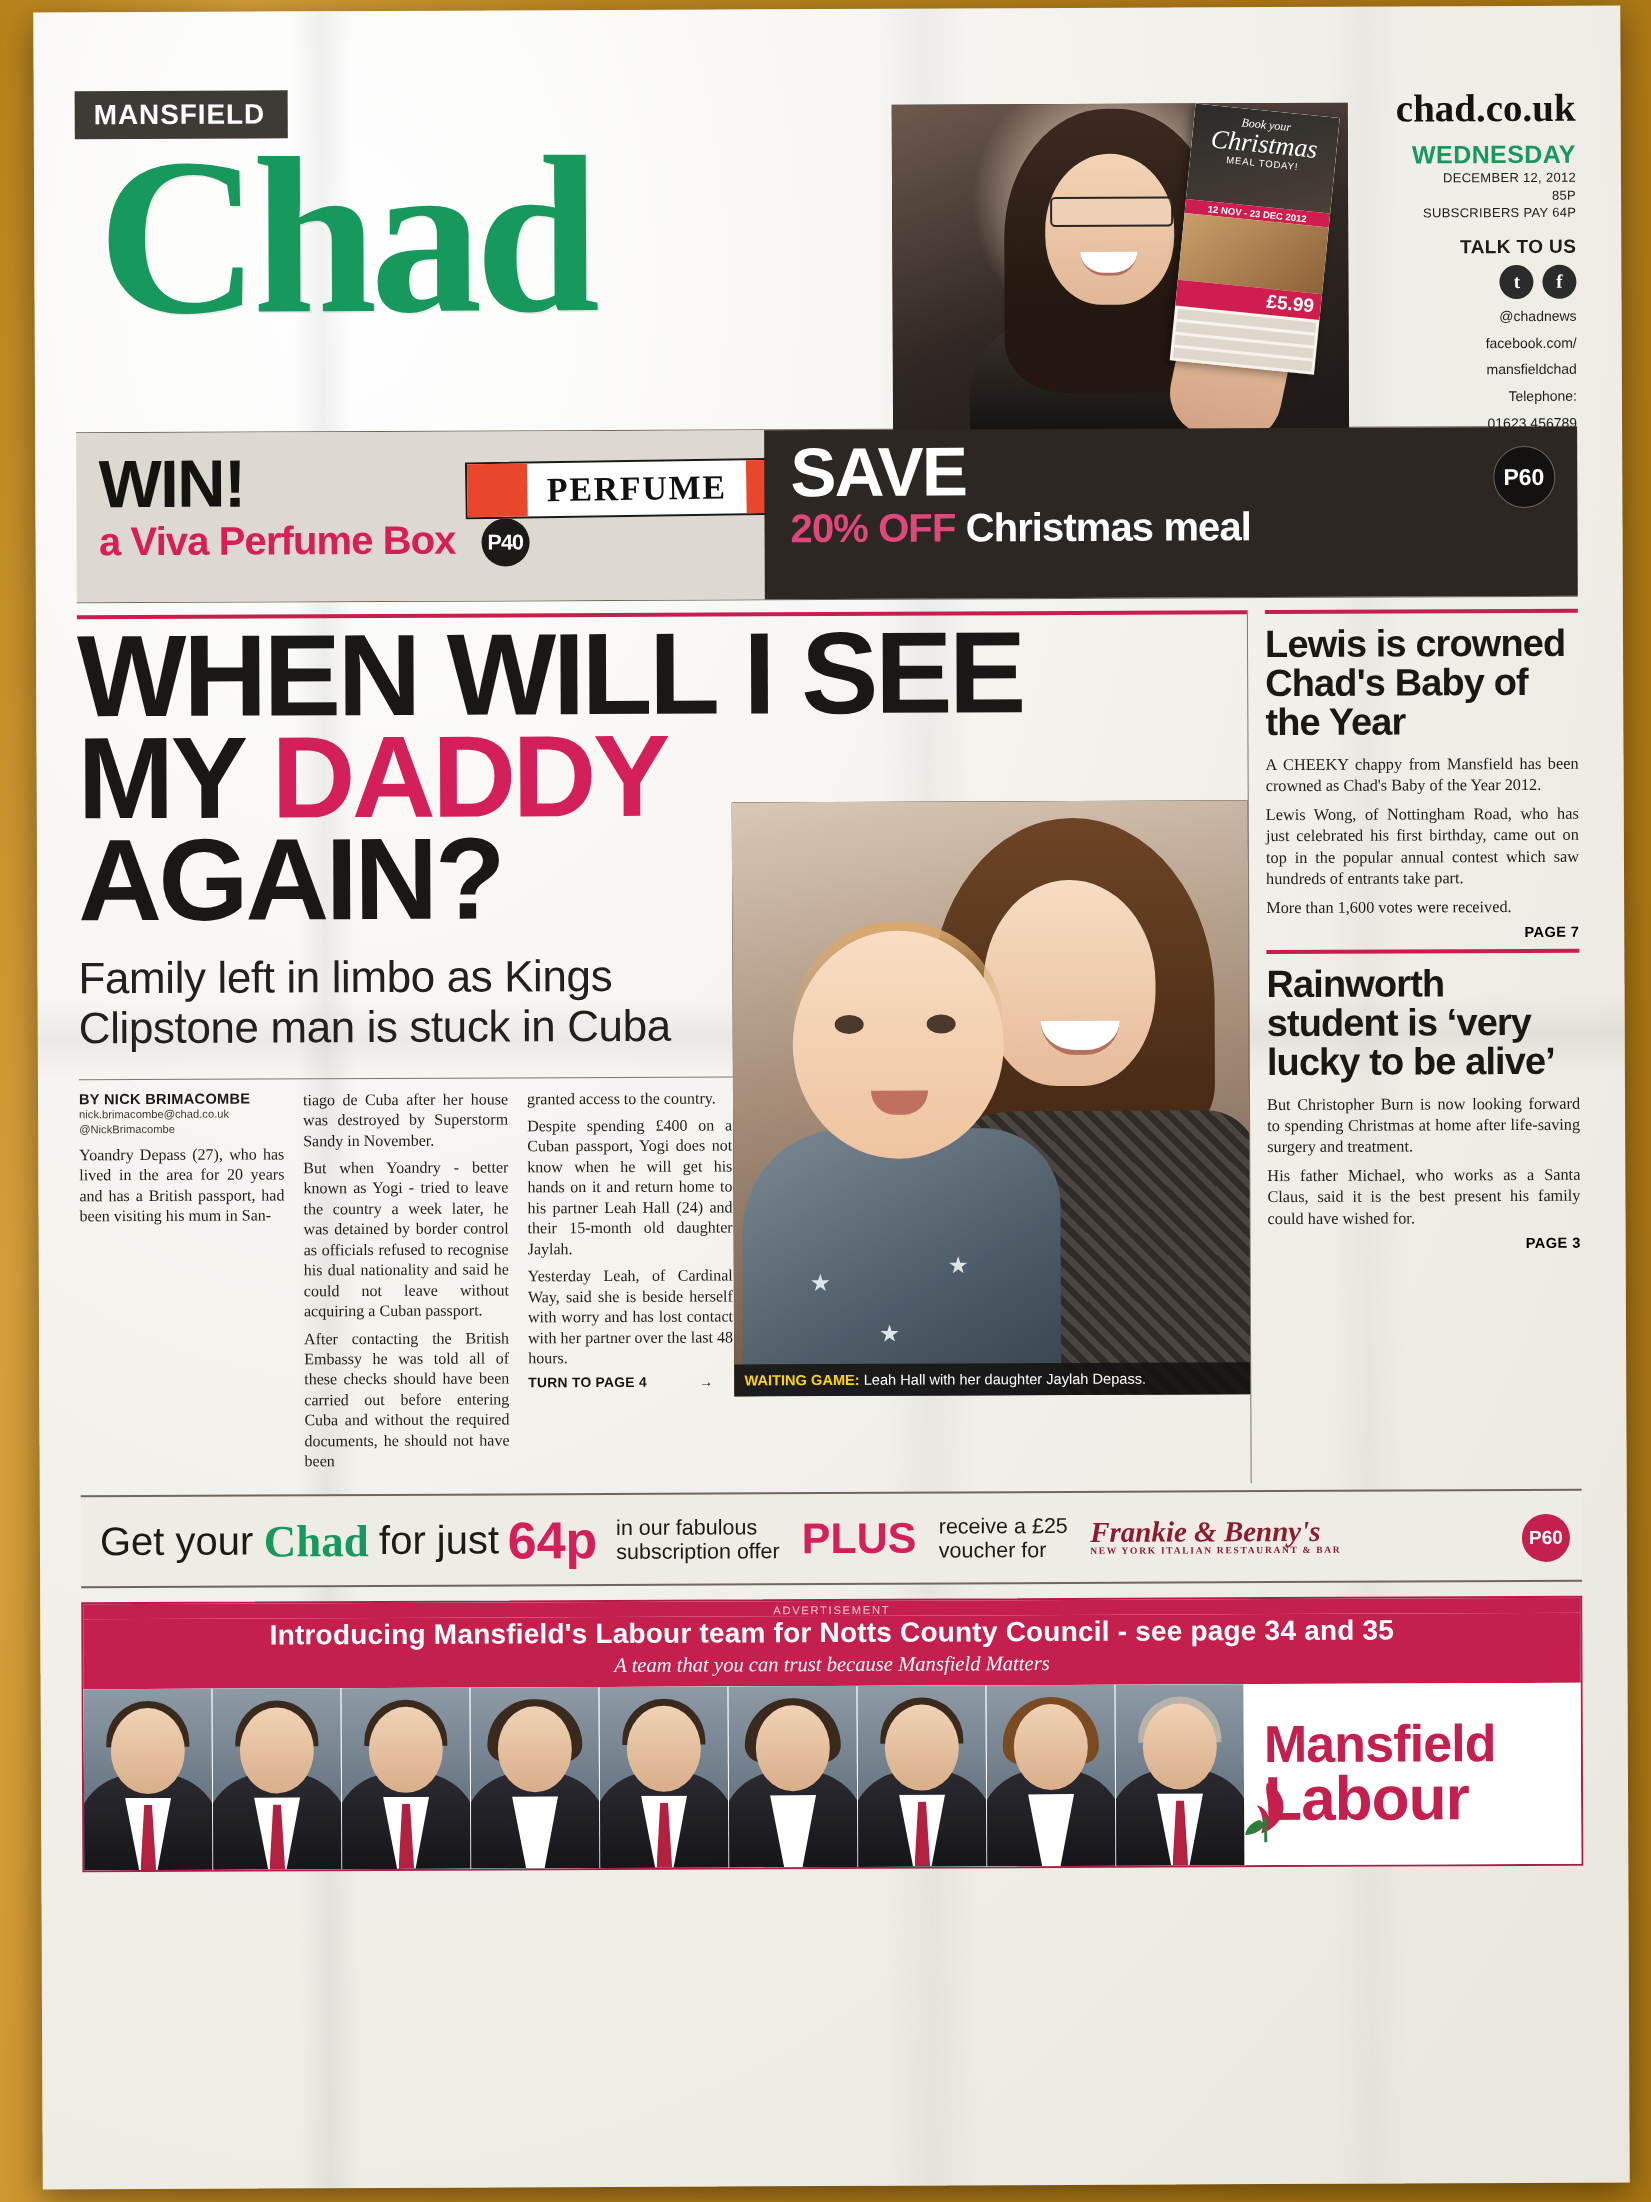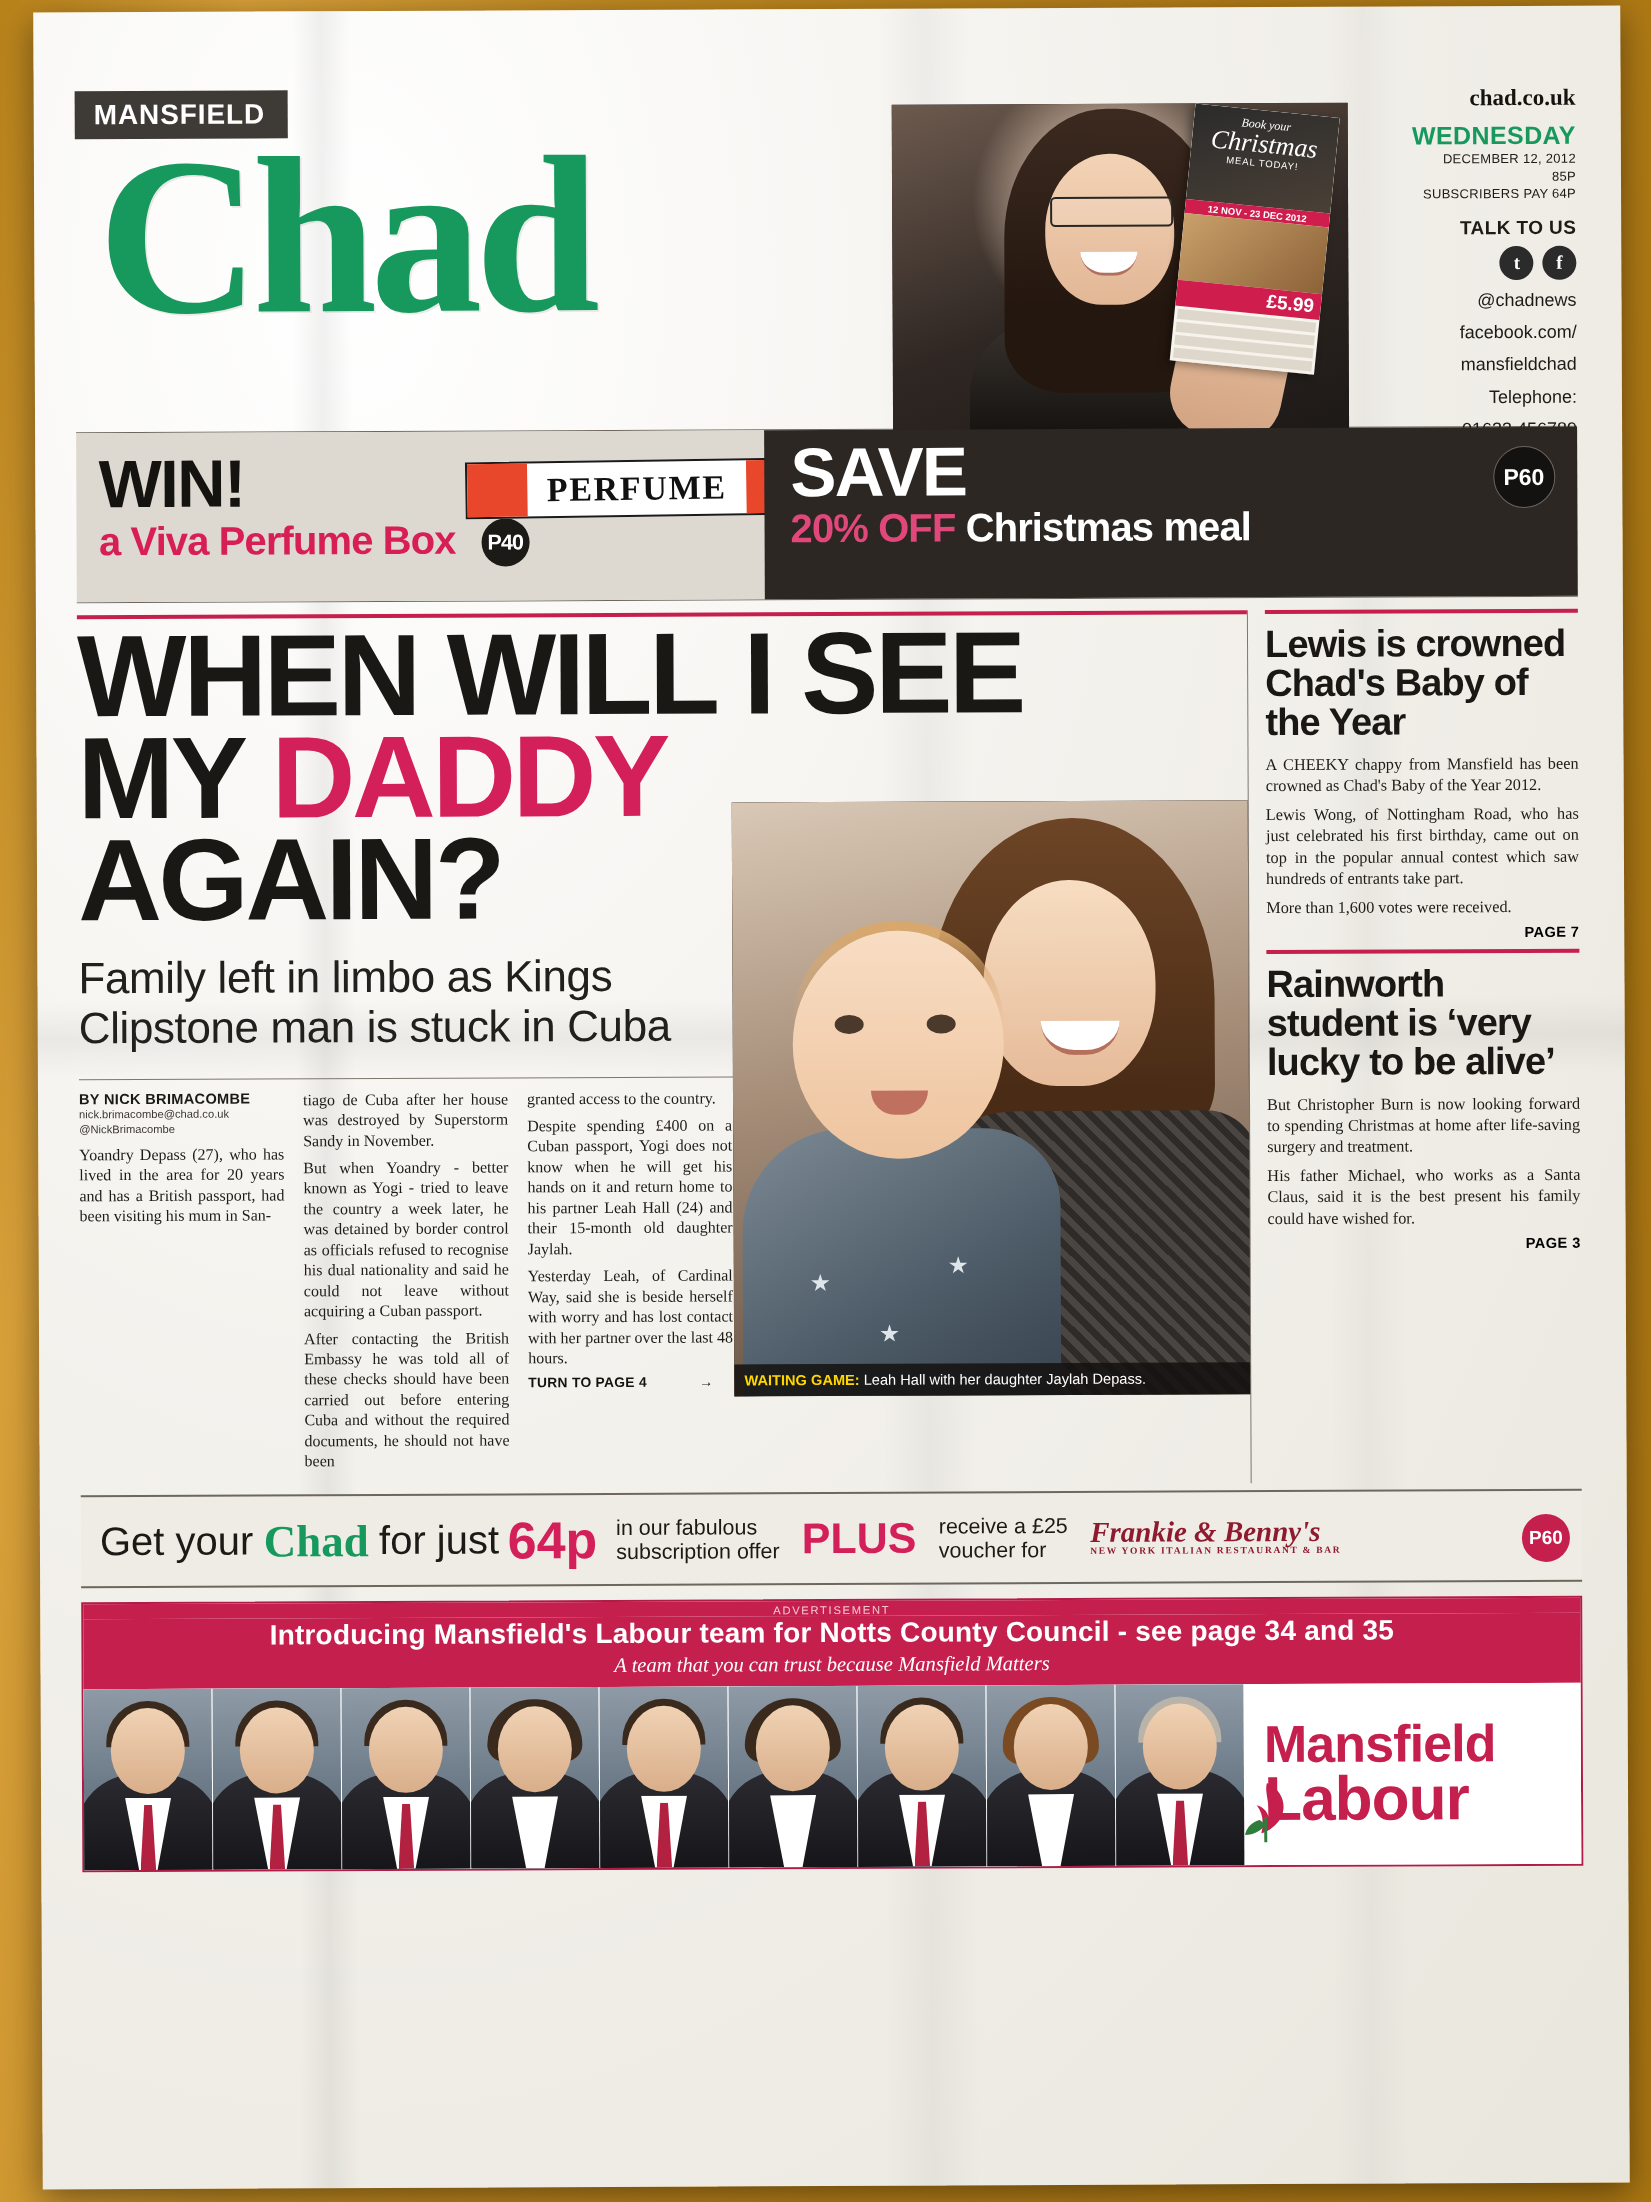--- a/index.html
+++ b/index.html
@@ -160,38 +160,38 @@
 
   .mast-right {
     position: absolute;
     right: 0; top: 0;
     width: 215px;
     text-align: right;
     color: #1d1b18;
   }
   .chadcouk {
     font-family:"Liberation Serif",serif;
-    font-weight:bold; font-size: 23px; color:#14130f; margin-bottom: 10.3px;
+    font-weight:bold; font-size: 39px; color:#14130f; margin-bottom: 10.3px;
   }
   .wednesday {
     font-family:"Liberation Sans",sans-serif;
     font-weight:bold; font-size: 25px; color:#17995e; letter-spacing:0.4px;
   }
   .mast-right .sm { font-size: 13px; line-height: 1.35; letter-spacing:0.3px;text-align:right; }
   .talk {
     margin-top: 13.8px;
     font-weight: bold; font-size: 19px; letter-spacing: 0.4px;
   }
   .socials { display:flex; justify-content:flex-end; gap:8.6px; margin: 6.9px 0 5.2px; }
   .soc {
     width: 34px; height: 34px; border-radius: 50%;
     background:#2b2b2b; color:#fff; display:flex; align-items:center; justify-content:center;
     font-size: 19px; font-family:"Liberation Serif",serif; font-weight:bold;
   }
-  .mast-right .contact { font-size: 18px; line-height:1.35;margin-top:8px; }
+  .mast-right .contact { font-size: 14px; line-height:1.35;margin-top:8px; }
 
   
   .promos {
     display: flex;
     height: 169px;
     margin-top: 5.2px;
     border-top: 1.7px solid #6d675e;
     border-bottom: 1.7px solid #6d675e;
   }
   .promo-left {

